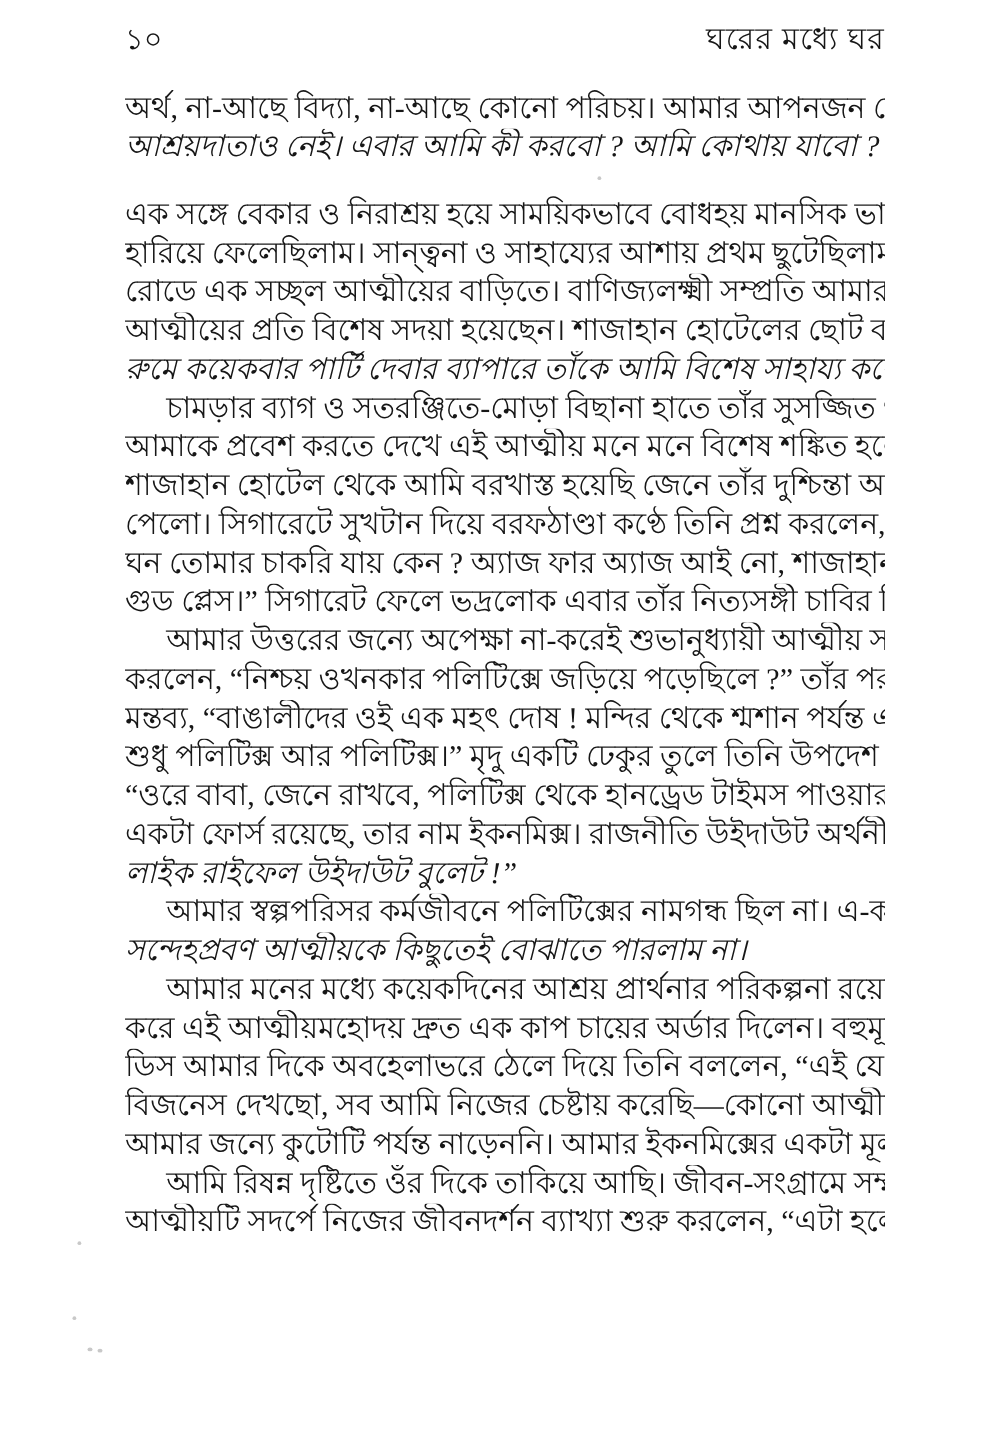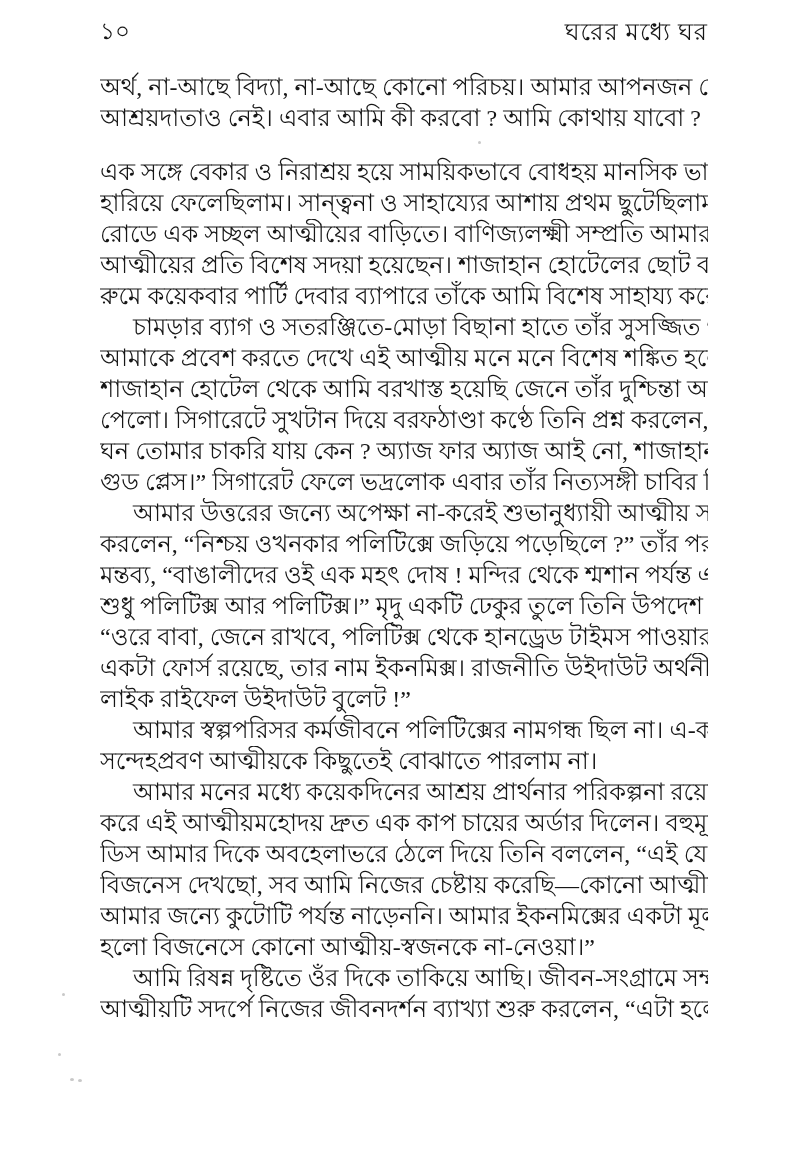--- a/index.html
+++ b/index.html
@@ -58,20 +58,21 @@
     line-height: 31px;
     height: 31px;
     white-space: nowrap;
     text-align: justify;
     text-align-last: justify;
     overflow: hidden;
   }
   .line.last {
     text-align: left;
     text-align-last: left;
+    font-style: italic;
   }
   .para.indent .line:first-child {
     text-indent: 33px;
   }
   .artifact {
     position: absolute;
     background: #9a9a9a;
     border-radius: 50%;
     opacity: 0.55;
   }
@@ -123,21 +124,20 @@
       <div class="para indent">
         <div class="line">আমার স্বল্পপরিসর কর্মজীবনে পলিটিক্সের নামগন্ধ ছিল না। এ-কথা এই</div>
         <div class="line last">সন্দেহপ্রবণ আত্মীয়কে কিছুতেই বোঝাতে পারলাম না।</div>
       </div>
       <div class="para indent">
         <div class="line">আমার মনের মধ্যে কয়েকদিনের আশ্রয় প্রার্থনার পরিকল্পনা রয়েছে আঁচ</div>
         <div class="line">করে এই আত্মীয়মহোদয় দ্রুত এক কাপ চায়ের অর্ডার দিলেন। বহুমূল্যবান কাপ-</div>
         <div class="line">ডিস আমার দিকে অবহেলাভরে ঠেলে দিয়ে তিনি বললেন, “এই যে আমার</div>
         <div class="line">বিজনেস দেখছো, সব আমি নিজের চেষ্টায় করেছি—কোনো আত্মীয়-স্বজন</div>
         <div class="line">আমার জন্যে কুটোটি পর্যন্ত নাড়েননি। আমার ইকনমিক্সের একটা মূল নীতি</div>
-        <div class="line last">হলো বিজনেসে কোনো আত্মীয়-স্বজনকে না-নেওয়া।”</div>
       </div>
       <div class="para indent">
         <div class="line">আমি রিষন্ন দৃষ্টিতে ওঁর দিকে তাকিয়ে আছি। জীবন-সংগ্রামে সম্মানিত এই</div>
         <div class="line">আত্মীয়টি সদর্পে নিজের জীবনদর্শন ব্যাখ্যা শুরু করলেন, “এটা হলো বিলিতী</div>
       </div>
     </div>
 
   <span class="artifact a1"></span>
   <span class="artifact a2"></span>
   <span class="artifact a3"></span>

